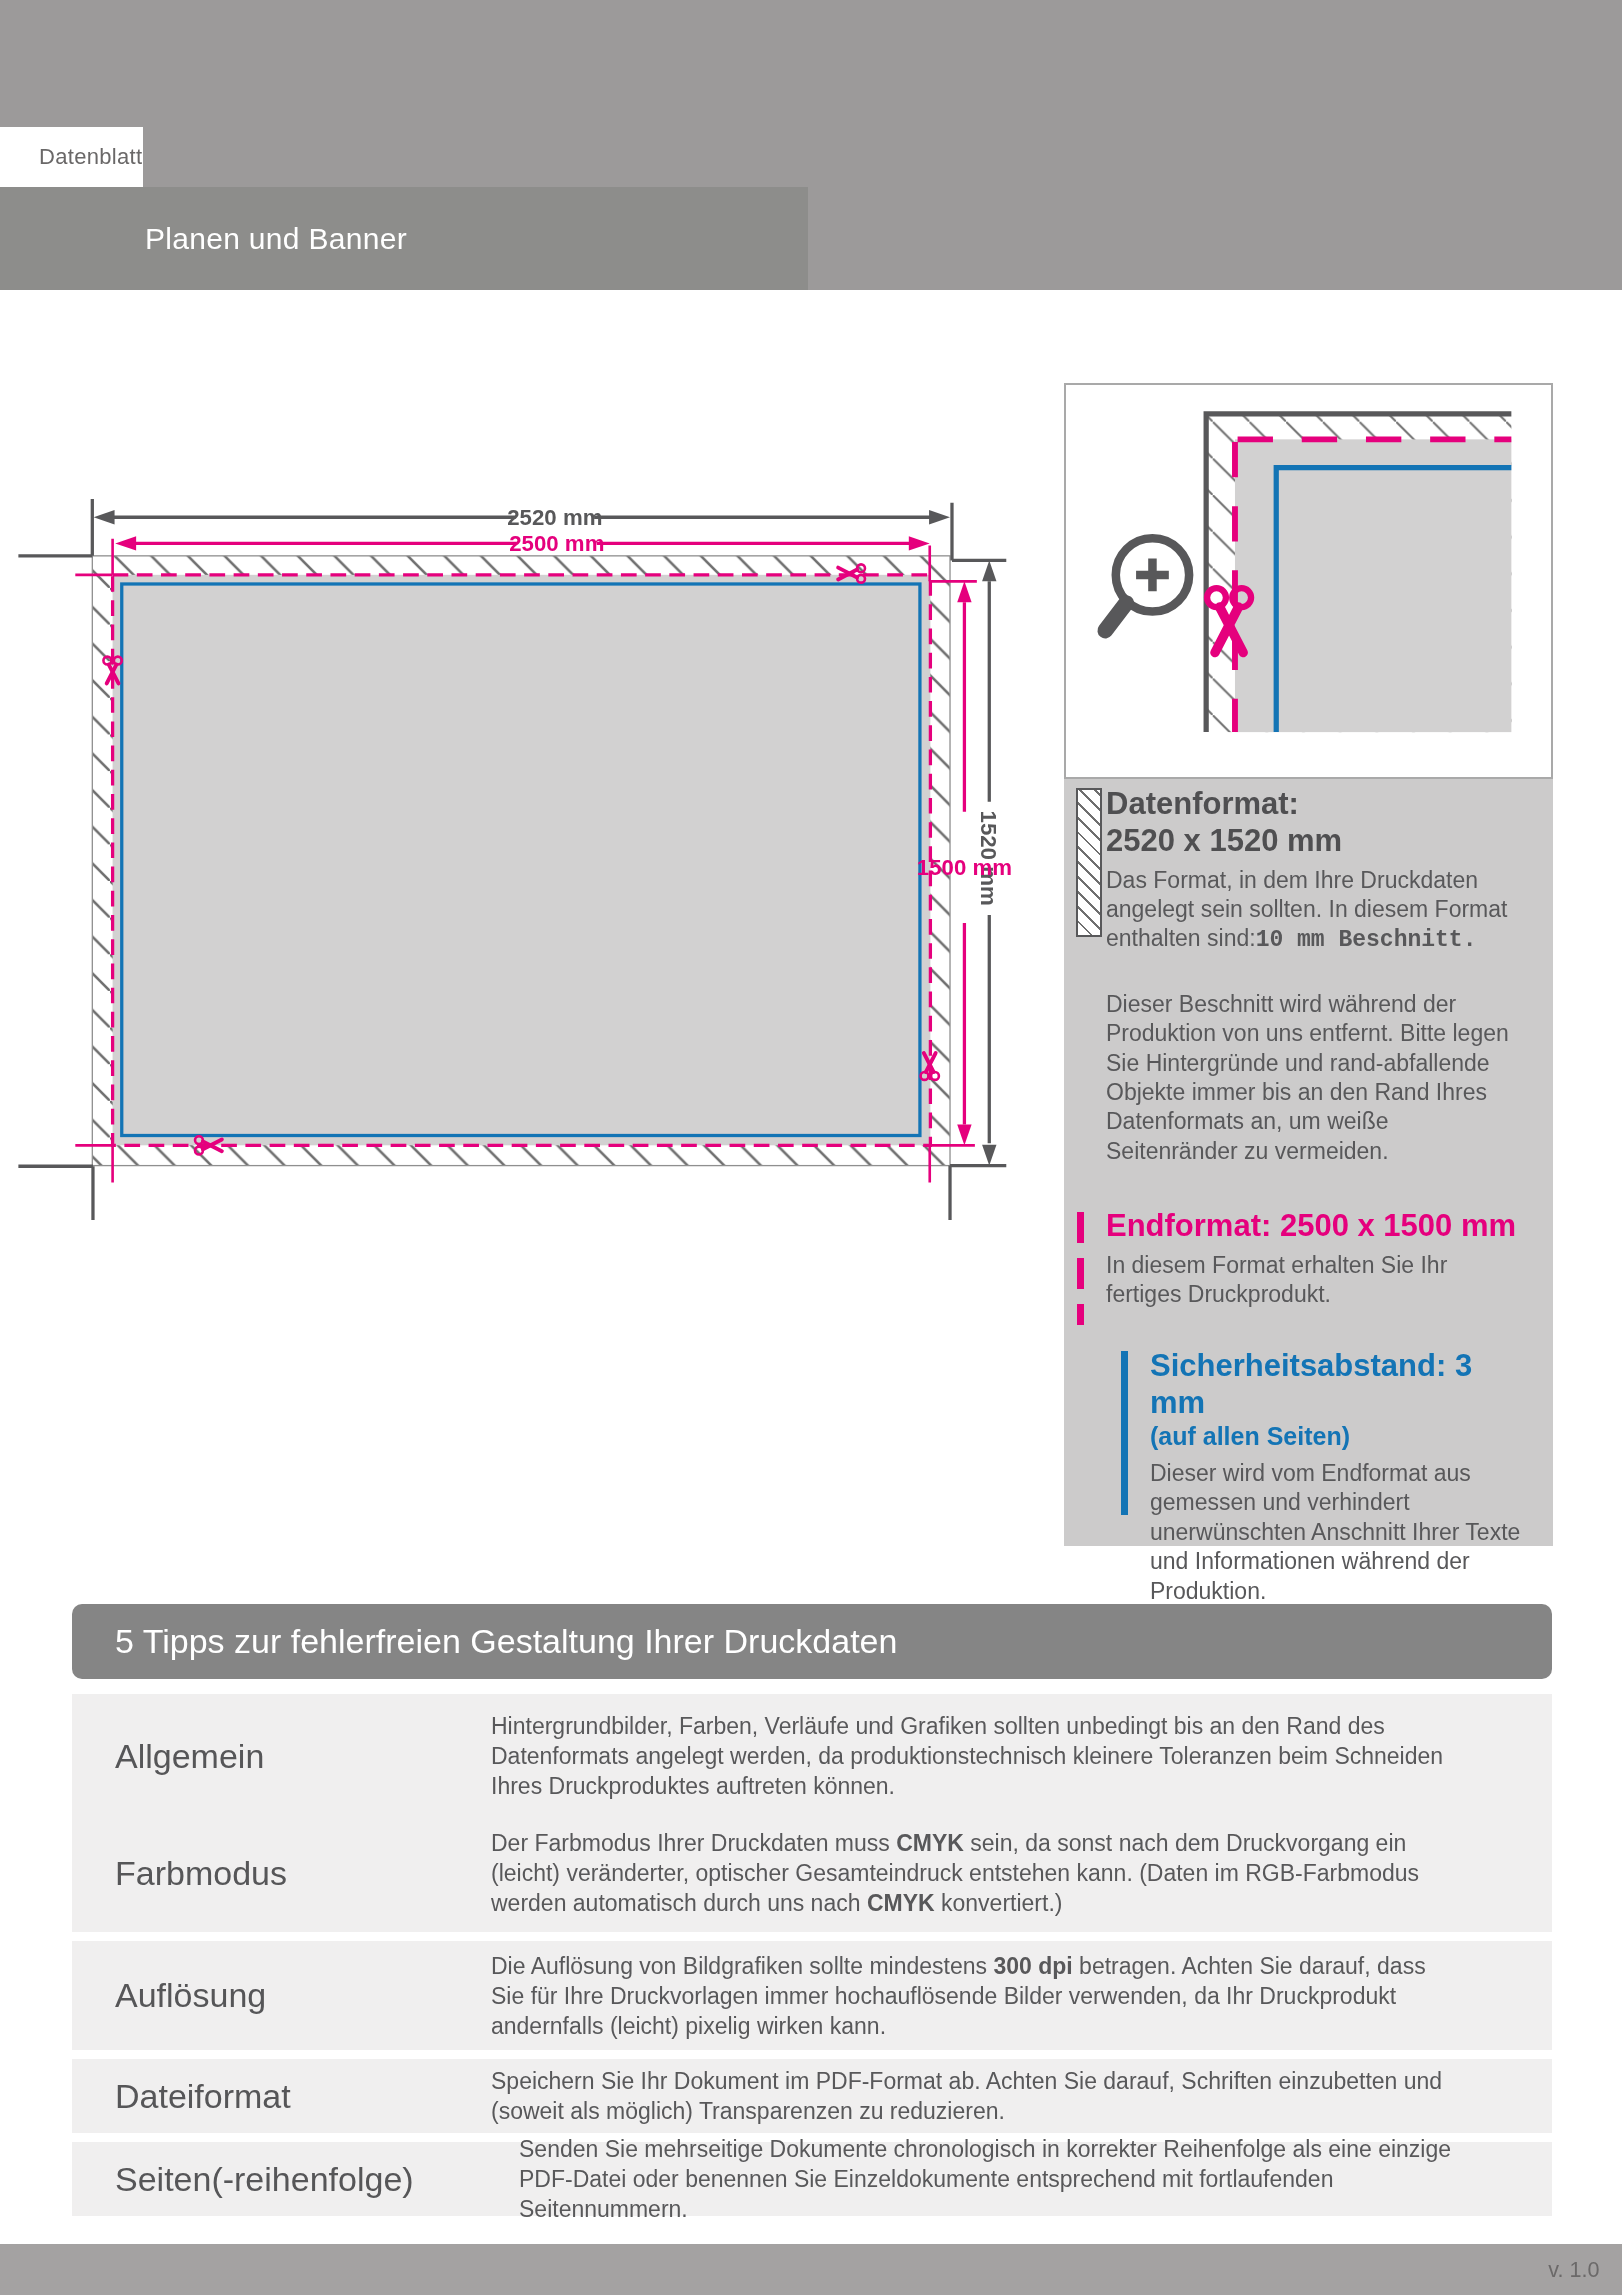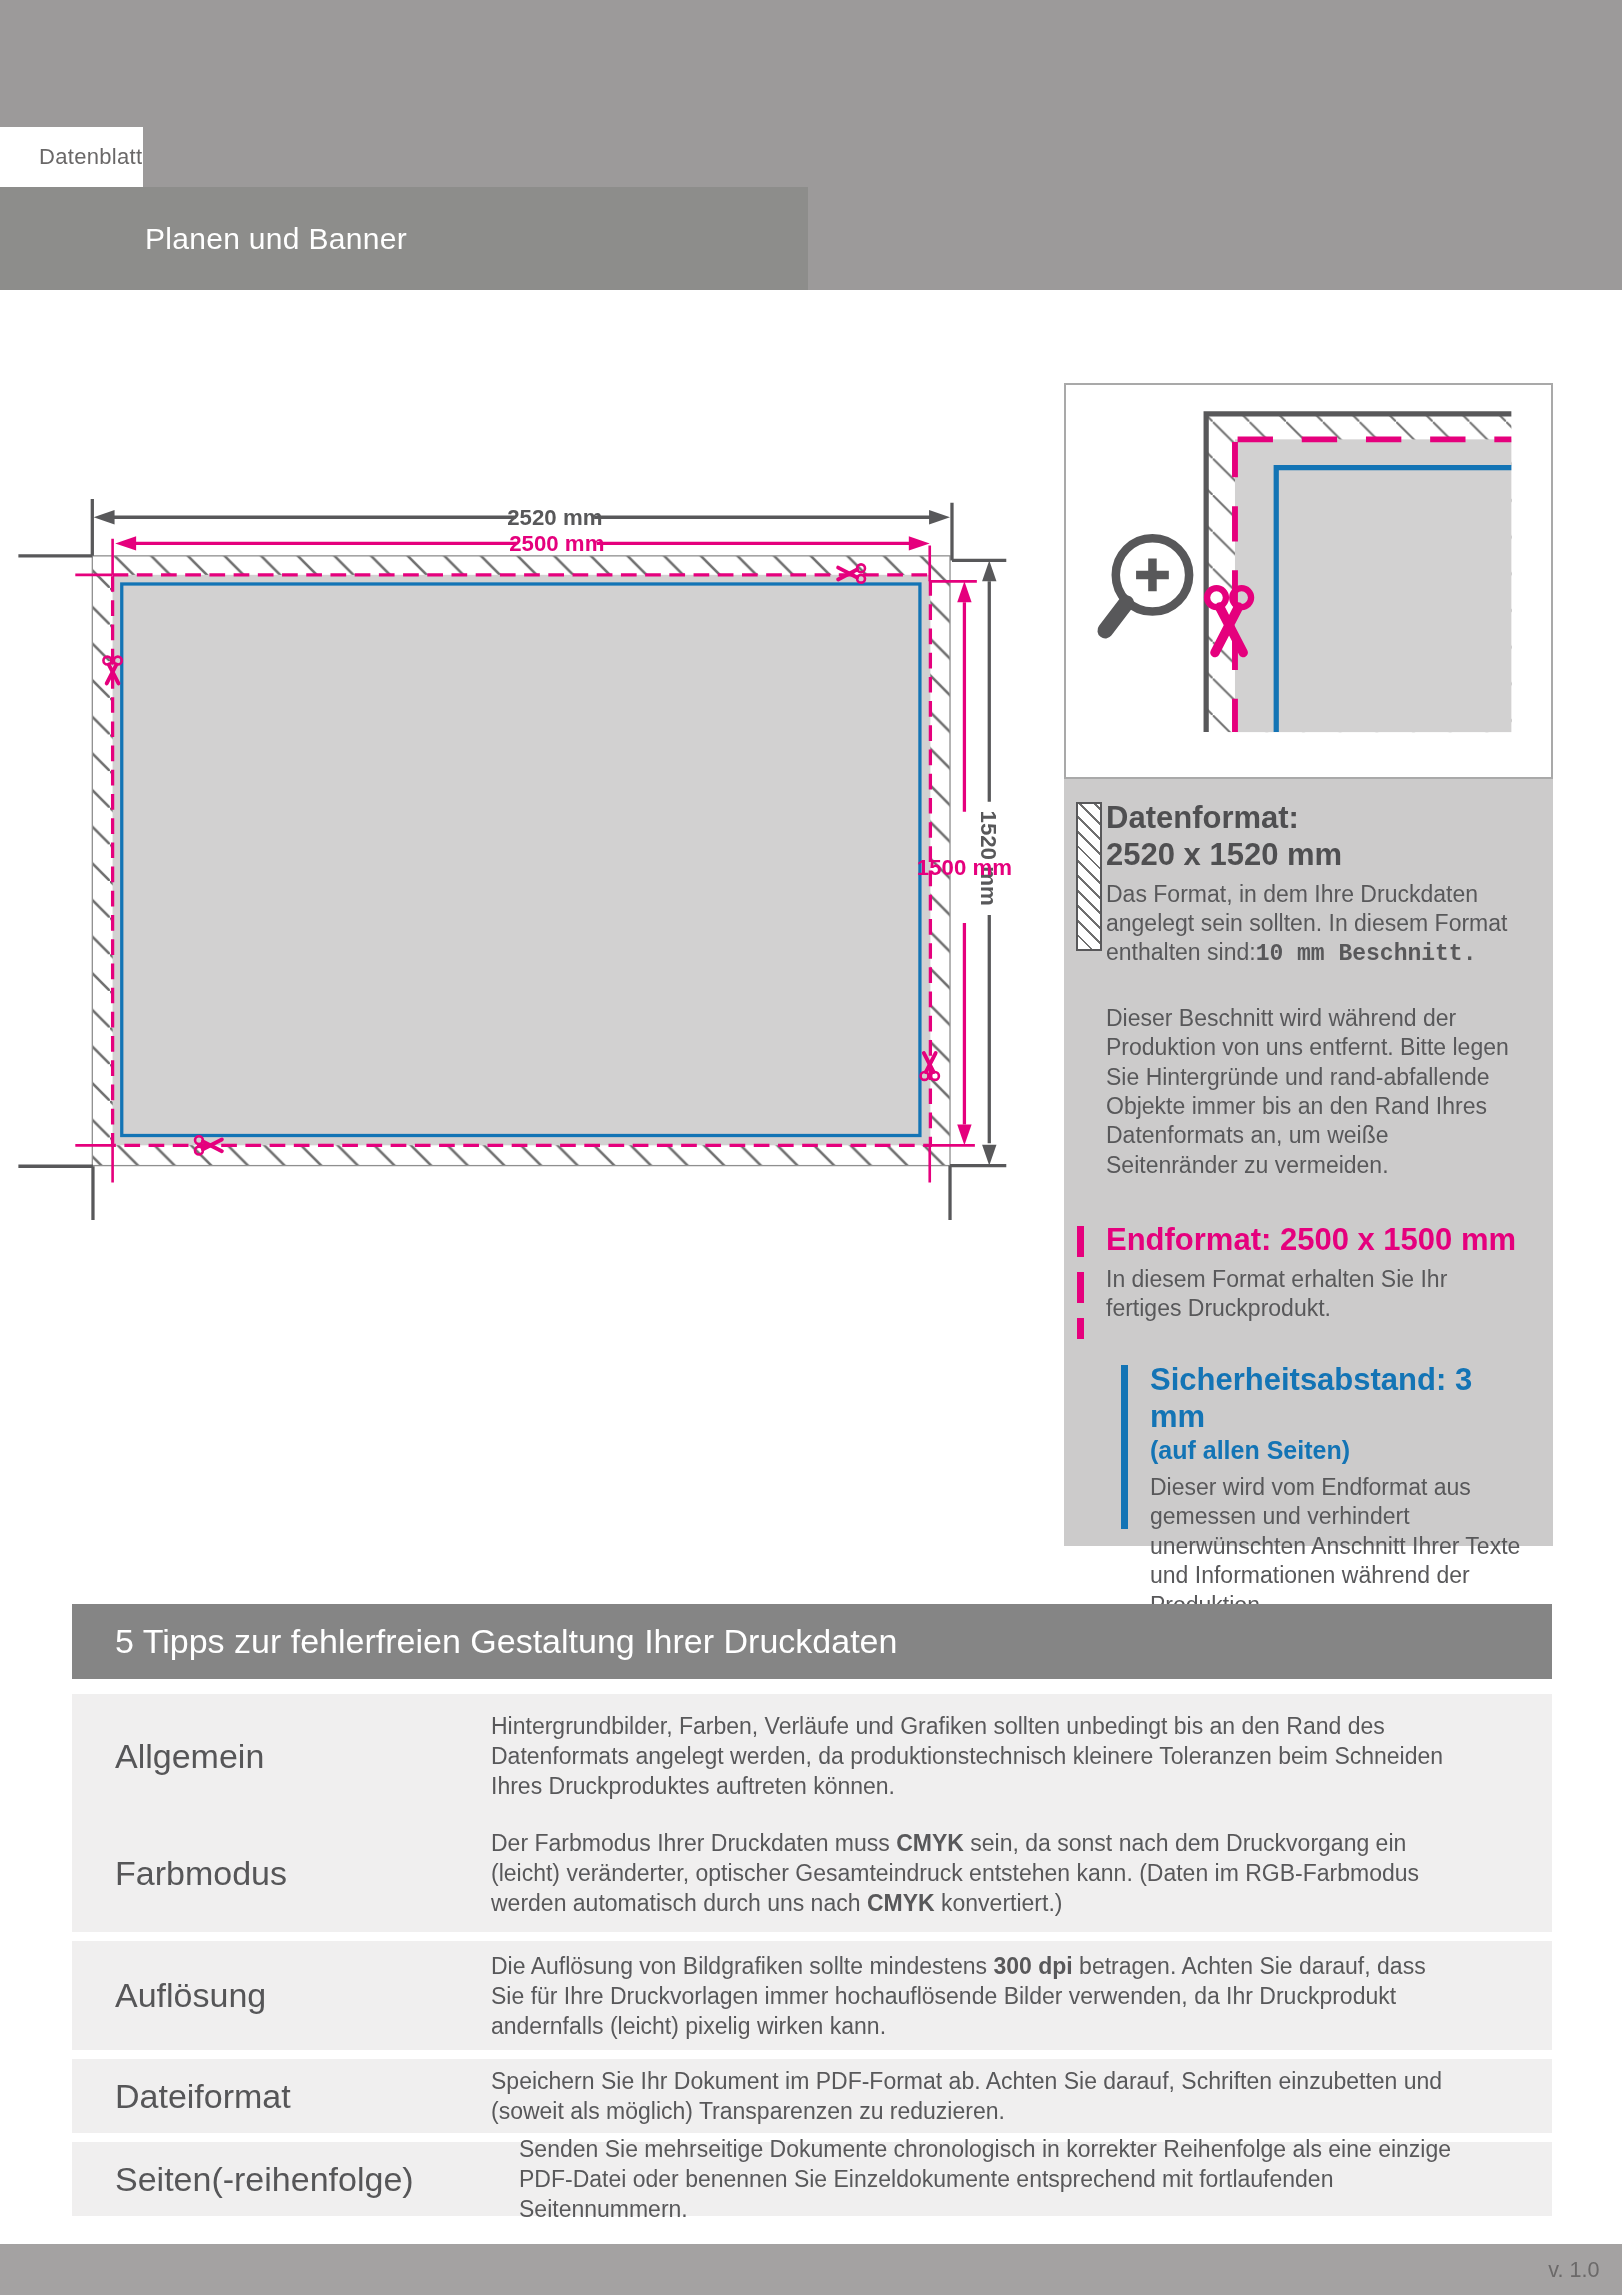--- a/index.html
+++ b/index.html
@@ -20,39 +20,39 @@
   .diagram-svg text{font-family:"Liberation Sans",sans-serif;font-size:34px;font-weight:700;fill:#58585a;}
   .diagram-svg text.magenta{fill:#e5007d;}
 
   
   .detail-box{position:absolute;left:1064px;top:383px;width:489px;height:396px;background:#ffffff;
     border:2.6px solid #a9a9a9;box-sizing:border-box;}
   .detail-svg{position:absolute;left:0;top:0;width:484px;height:391px;}
 
   
   .info-panel{position:absolute;left:1064px;top:779px;width:489px;height:767px;background:#cccbcb;
-    box-sizing:border-box;padding:20px 22px 0 42px;color:#58585a;}
+    box-sizing:border-box;padding:6px 22px 0 42px;color:#58585a;}
   .ip-block{position:relative;}
   .ip-h{font-size:31px;font-weight:700;line-height:37px;color:#4f4f51;}
   .ip-h.magenta{color:#e5007d;}
   .ip-h.blue{color:#1374b5;}
   .ip-sub{font-size:25px;font-weight:700;line-height:31px;color:#1374b5;}
   .ip-body{font-size:23px;line-height:29.4px;margin-top:6.5px;max-width:406px;}
   .ip-body .b{font-weight:700;font-family:Liberation Mono, monospace;}
   .hatch-icon{position:absolute;left:-30px;top:2.6px;width:26px;height:149px;background:#ffffff;
     border:2px solid #58585a;box-sizing:border-box;
     background-image:repeating-linear-gradient(45deg,transparent 0 8.5px,#6f6f6f 8.5px 10.5px);}
   .dash-bar{position:absolute;left:-29px;top:5.2px;width:6.5px;height:113px;
     background:repeating-linear-gradient(180deg,#e5007d 0 31px,transparent 31px 46px);}
   .solid-bar{position:absolute;left:-29px;top:3.9px;width:6.5px;height:164px;background:#1374b5;}
   .mt52{margin-top:34px;} .mt62{margin-top:41px;} .mt58{margin-top:38px;margin-left:44px;}
 
   
   .tips-banner{position:absolute;left:72px;top:1604px;width:1480px;height:75px;background:#858585;
-    display:flex;align-items:center;}
+    display:flex;align-items:center;border-radius:10px;}
   .tips-banner span{margin-left:43px;font-size:34px;color:#ffffff;}
   .tip-row{position:absolute;left:72px;width:1480px;background:#f0efef;display:flex;align-items:center;
     box-sizing:border-box;}
   .tip-label{width:419px;flex:none;box-sizing:border-box;padding-left:43px;font-size:34px;color:#565658;}
   .tip-desc{font-size:23px;line-height:30px;color:#58585a;max-width:955px;}
   .tip-desc .b{font-weight:700;}
   .row-a{top:1694px;height:124px;}
   .row-f{top:1814px;height:118px;}
   .row-au{top:1941px;height:109px;}
   .row-df{top:2059px;height:74px;}

